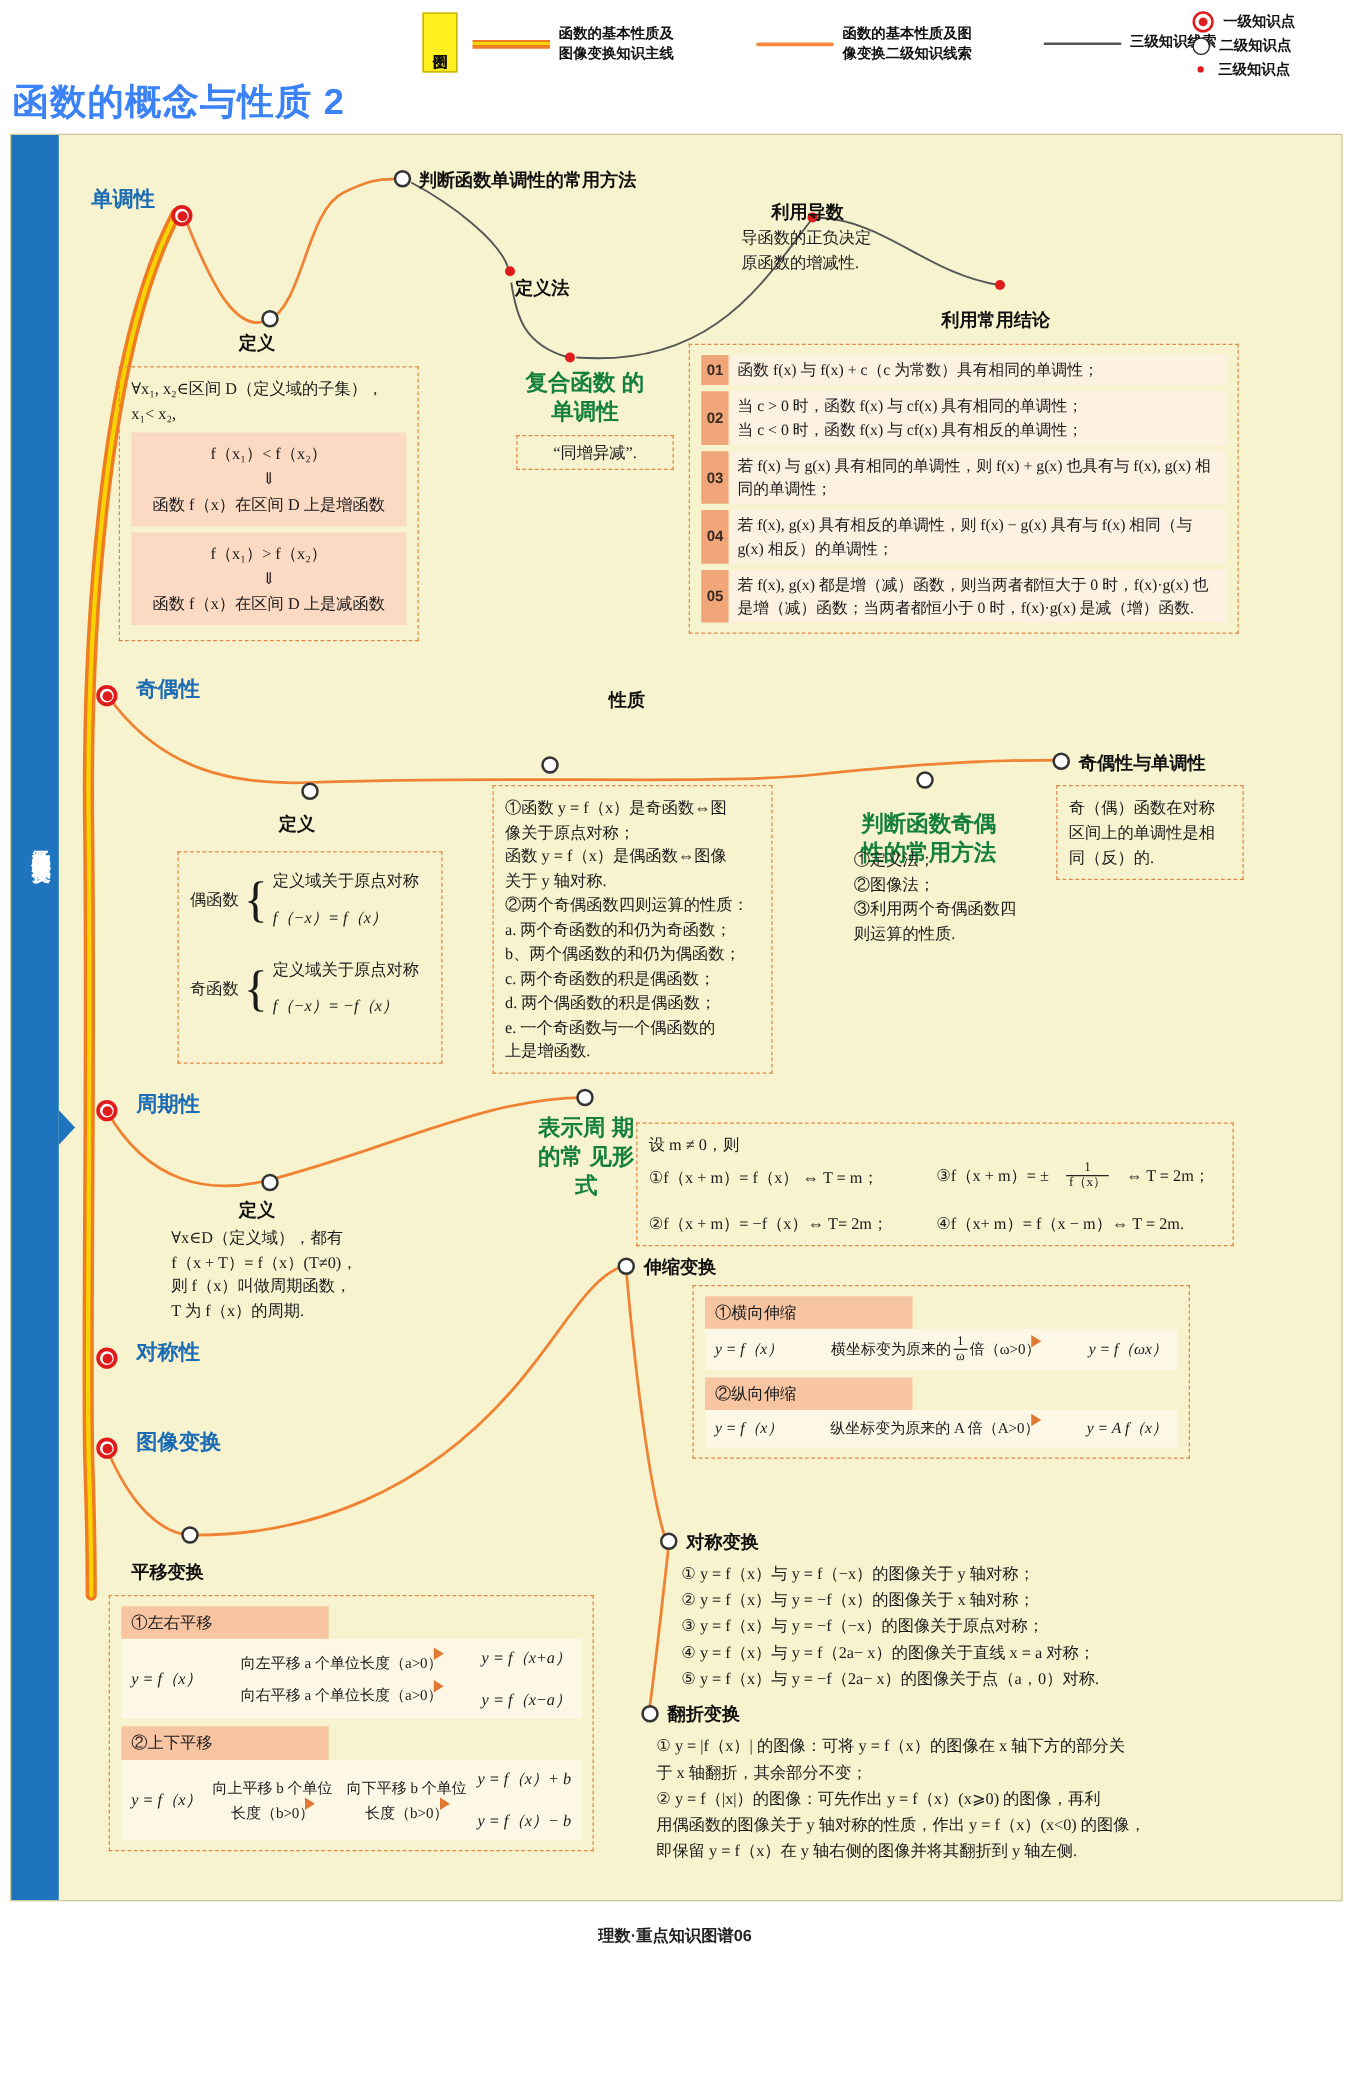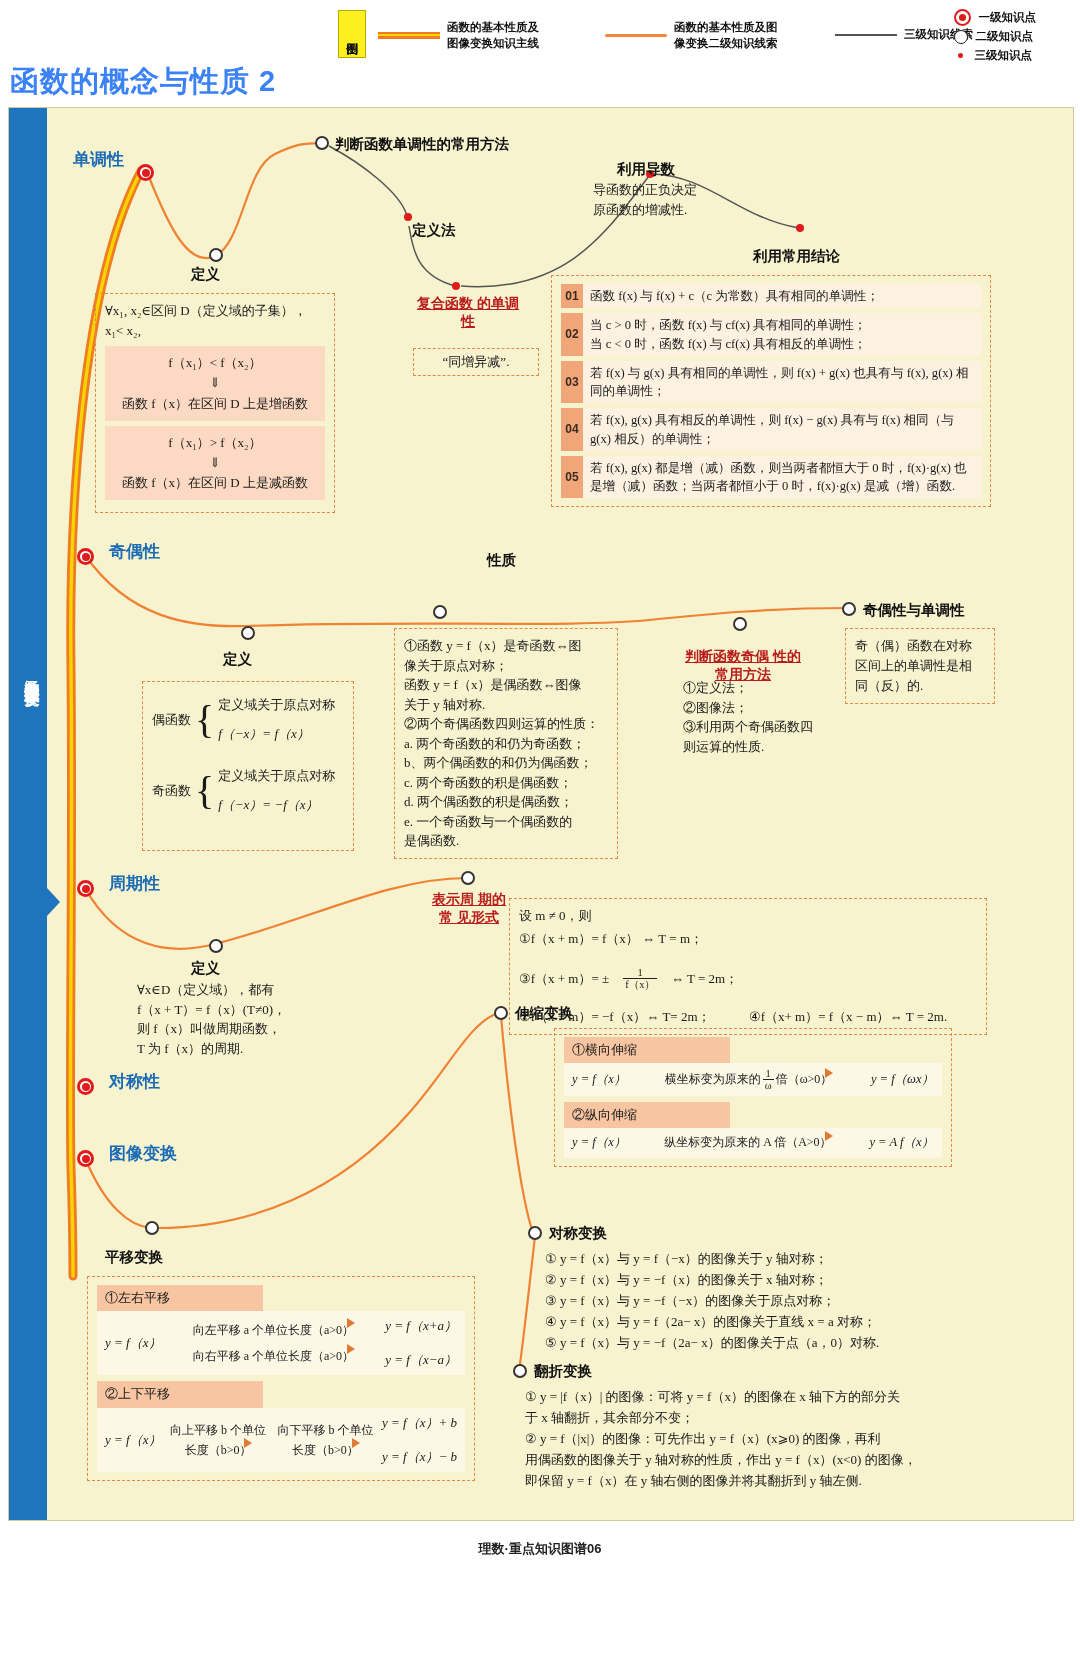--- a/index.html
+++ b/index.html
@@ -63,21 +63,21 @@
   .nd1{width:17px;height:17px;border:3px solid #e01b1b;background:#fff;
        display:flex;align-items:center;justify-content:center;}
   .nd1 i{width:8px;height:8px;border-radius:50%;background:#e01b1b;display:block;}
   .nd2{width:14px;height:14px;border:2px solid #333;background:#fff;}
   .nd3{width:8px;height:8px;background:#e01b1b;}
 
   
   .lbl{position:absolute;white-space:nowrap;}
   .l1{font-size:17px;font-weight:700;color:#1b6bb5;}
   .l2{font-size:14.5px;font-weight:700;color:#111;}
-  .l2c{font-size:14px;font-weight:700;color:#b91c1c;line-height:1.28;white-space:normal;text-decoration:underline;}
+  .l2c{font-size:18px;font-weight:700;color:#15803d;line-height:1.28;white-space:normal;}
 
   
   .dbox{
     position:absolute;border:1.4px dashed #e08a4a;background:transparent;
     box-sizing:border-box;padding:7px 9px;
     font-family:"Liberation Serif","DejaVu Serif",serif;
     font-size:13px;line-height:1.55;color:#1a1a1a;
   }
   .plain{
     position:absolute;font-family:"Liberation Serif","DejaVu Serif",serif;
@@ -298,21 +298,21 @@
     <div>①函数 y = f（x）是奇函数⇔图</div>
     <div>像关于原点对称；</div>
     <div>函数 y = f（x）是偶函数⇔图像</div>
     <div>关于 y 轴对称.</div>
     <div>②两个奇偶函数四则运算的性质：</div>
     <div>a. 两个奇函数的和仍为奇函数；</div>
     <div>b、两个偶函数的和仍为偶函数；</div>
     <div>c. 两个奇函数的积是偶函数；</div>
     <div>d. 两个偶函数的积是偶函数；</div>
     <div>e. 一个奇函数与一个偶函数的</div>
-    <div>是偶函数.</div>
+    <div>上是增函数.</div>
   </div>
 
   <div class="plain" style="left:674px;top:570px;width:160px;">
     <div>①定义法；</div>
     <div>②图像法；</div>
     <div>③利用两个奇偶函数四</div>
     <div>则运算的性质.</div>
   </div>
 
   <div class="dbox" style="left:836px;top:520px;width:150px;white-space:pre-line;">奇（偶）函数在对称
@@ -334,21 +334,21 @@
 
   <div class="plain" style="left:128px;top:872px;width:230px;">
     <div>∀x∈D（定义域），都有</div>
     <div>f（x + T）= f（x）(T≠0)，</div>
     <div>则 f（x）叫做周期函数，</div>
     <div>T 为 f（x）的周期.</div>
   </div>
 
   <div class="dbox" style="left:500px;top:790px;width:478px;">
     <div>设 m ≠ 0，则</div>
-    <div style="display:flex;gap:18px;align-items:flex-start;margin-top:3px;flex-direction:column;">
+    <div style="display:flex;gap:18px;align-items:flex-end;margin-top:3px;">
       <span style="width:212px;">①f（x + m）= f（x）  ⇔  T = m；</span>
       <span style="display:flex;align-items:center;gap:14px;">
         <span>③f（x + m）= ±</span>
         <span class="frac">
           <span class="num">1</span>
           <span class="den">f（x）</span>
         </span>
         <span>⇔ T = 2m；</span>
       </span>
     </div>

